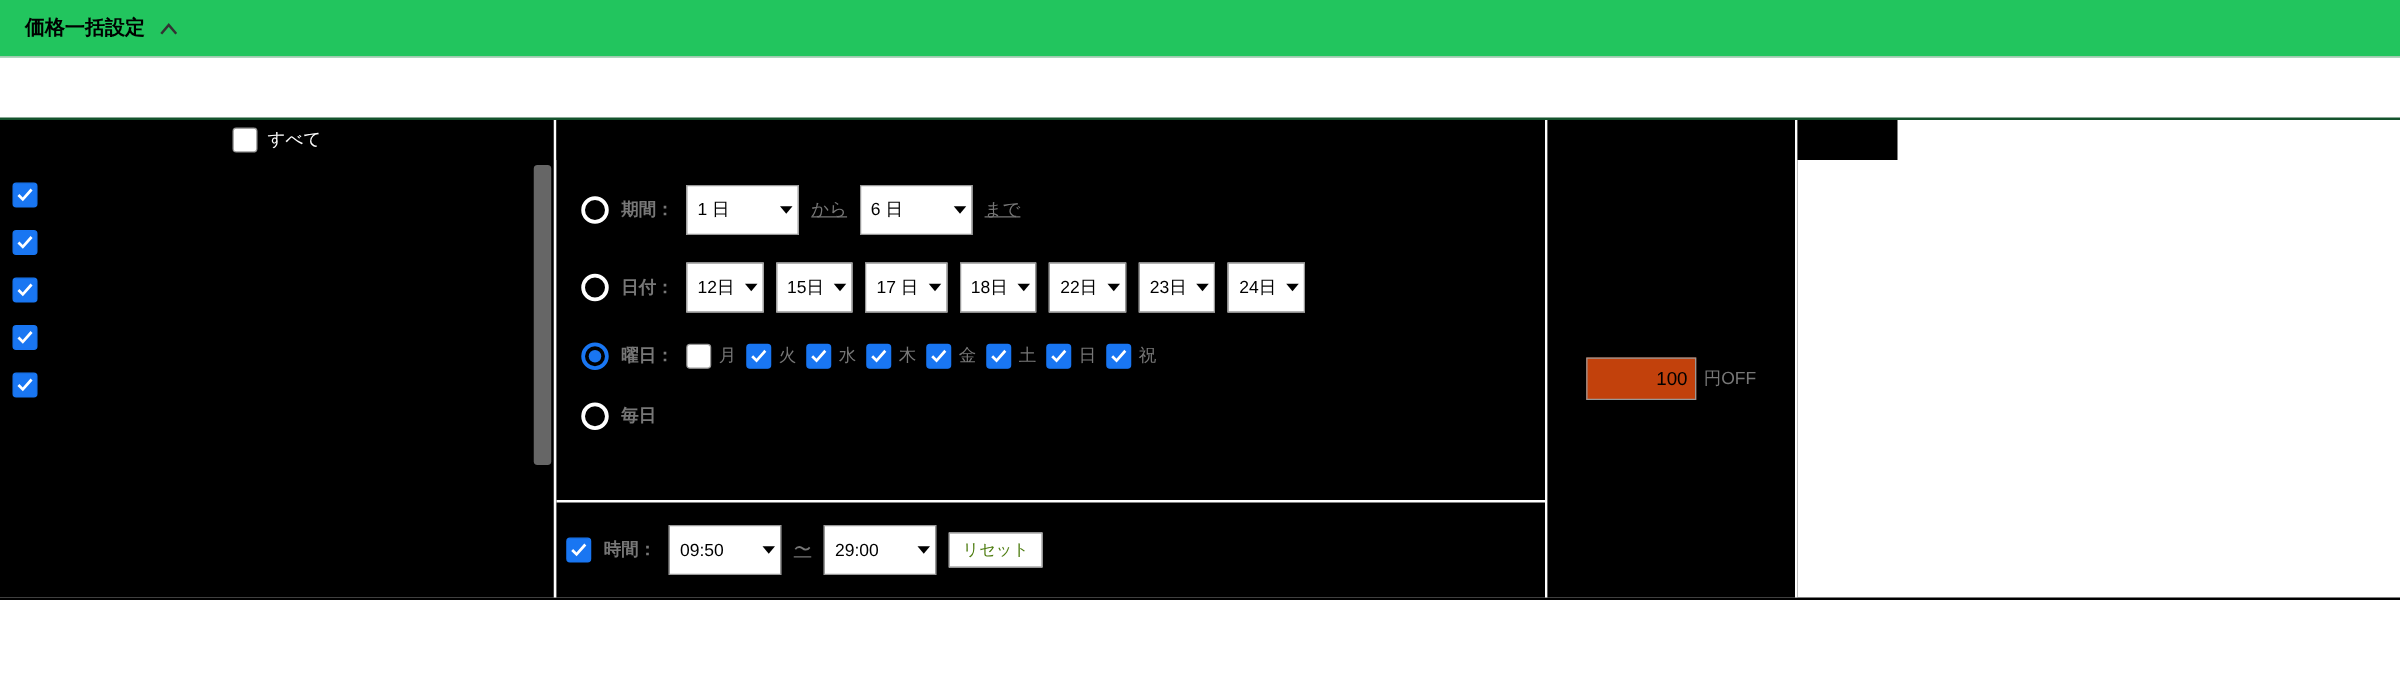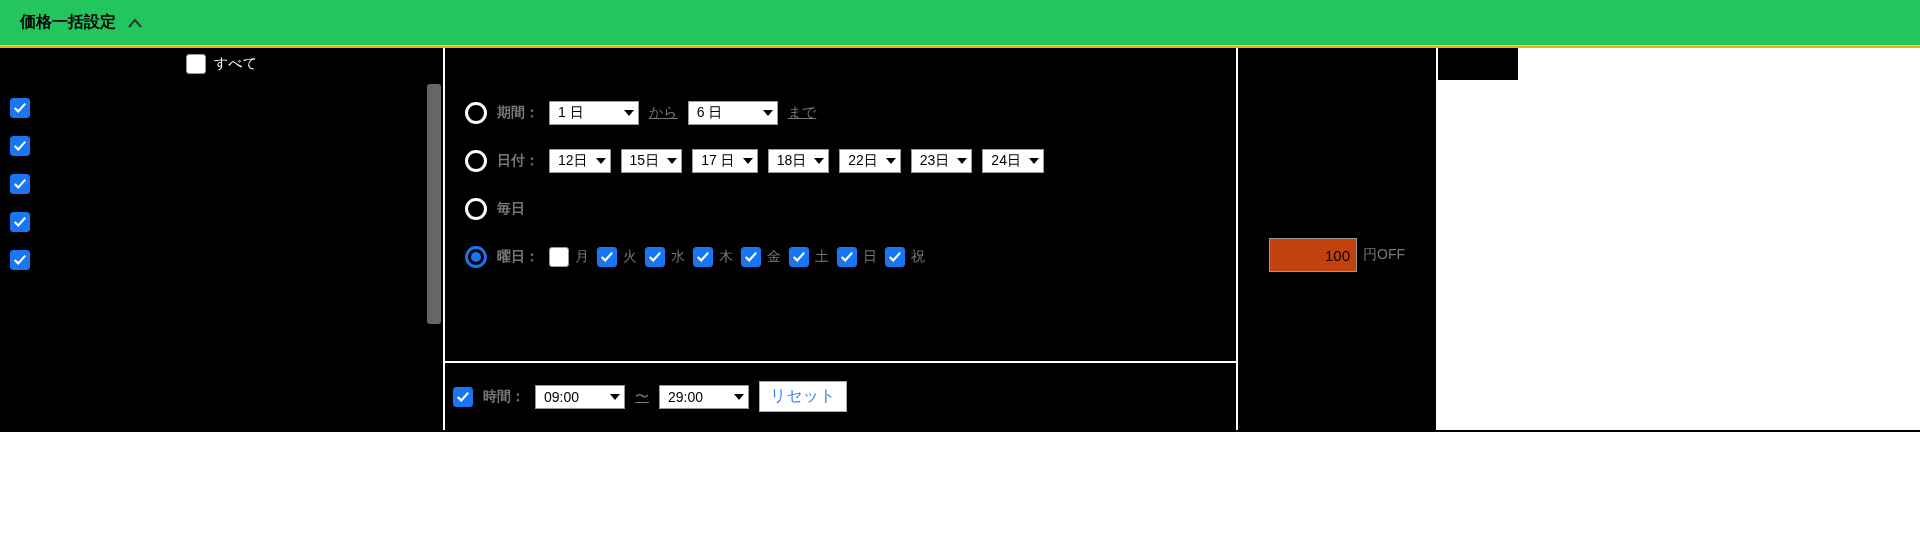--- a/index.html
+++ b/index.html
@@ -12,21 +12,22 @@
   display: flex;
   align-items: center;
   gap: 12px;
 }
 .header-title { font-weight: bold; font-size: 16px; }
 .chevron-up { font-size: 14px; color: #333; cursor: pointer; }
 
 .grid {
   display: grid;
   grid-template-columns: 445px 793px 200px 82px;
-  border-top: 2px solid #eab308;
+  border-top: 2px solid #14532d;
+  margin-top: 48px;
 }
 
 .hcell {
   background: #000;
   color: #fff;
   border-right: 2px solid #fff;
   padding: 6px 8px;
   display: flex;
   align-items: center;
   justify-content: center;
@@ -106,42 +107,42 @@
 
 .select {
   background: #fff; color: #000;
   border: 1px solid #999;
   padding: 2px 22px 2px 8px;
   font-size: 14px;
   position: relative;
   display: inline-flex;
   align-items: center;
   cursor: pointer;
-  height: 24px;
+  height: 40px;
 }
 .select .caret {
   position: absolute; right: 4px; top: 50%;
   transform: translateY(-50%);
   border-left: 5px solid transparent;
   border-right: 5px solid transparent;
   border-top: 6px solid #000;
 }
 .select.wide { padding-right: 30px; min-width: 90px; }
 
 .txt { color: #777; font-size: 14px; text-decoration: underline; }
 
 .day-checks { display: flex; align-items: center; gap: 8px; }
 .day-item { display: flex; align-items: center; gap: 6px; }
 .day-lbl { color: #777; font-size: 14px; }
 
 .reset-btn {
-  background: #fff; color: #3b82f6;
+  background: #fff; color: #4d7c0f;
   border: 1px solid #aaa;
   padding: 4px 10px;
-  font-size: 16px;
+  font-size: 13px;
   cursor: pointer;
 }
 
 .price-col {
   background: #000;
   border-right: 2px solid #fff;
   display: flex;
   align-items: center;
   justify-content: center;
   gap: 6px;
@@ -273,25 +274,20 @@
             <span>23日</span>
             <span class="caret"></span>
           </span>
         <span class="select">
             <span>24日</span>
             <span class="caret"></span>
           </span>
       </div>
 
       <div class="row">
-        <span class="radio"></span>
-        <span class="lbl">毎日</span>
-      </div>
-
-      <div class="row">
         <span class="radio sel"></span>
         <span class="lbl">曜日：</span>
         <div class="day-checks" id="day-checks">
             <span class="day-item">
               <span class="cbox"></span>
               <span class="day-lbl">月</span>
             </span>
             <span class="day-item">
               <span class="cbox checked">
                 <svg viewBox="0 0 16 16">
@@ -342,34 +338,39 @@
             </span>
             <span class="day-item">
               <span class="cbox checked">
                 <svg viewBox="0 0 16 16">
                   <path d="M2 8 L6 12 L14 3" stroke="#fff" stroke-width="2.5" fill="none"></path>
                 </svg>
               </span>
               <span class="day-lbl">祝</span>
             </span>
           </div>
+      </div>
+
+      <div class="row">
+        <span class="radio"></span>
+        <span class="lbl">毎日</span>
       </div>
 
     </div>
 
     <div class="mid-bottom">
       <div class="row">
         <span class="cbox checked">
             <svg viewBox="0 0 16 16">
               <path d="M2 8 L6 12 L14 3" stroke="#fff" stroke-width="2.5" fill="none"></path>
             </svg>
           </span>
         <span class="lbl">時間：</span>
         <span class="select wide">
-            <span>09:00</span>
+            <span>09:50</span>
             <span class="caret"></span>
           </span>
         <span class="txt">〜</span>
         <span class="select wide">
             <span>29:00</span>
             <span class="caret"></span>
           </span>
         <button class="reset-btn">リセット</button>
       </div>
     </div>

